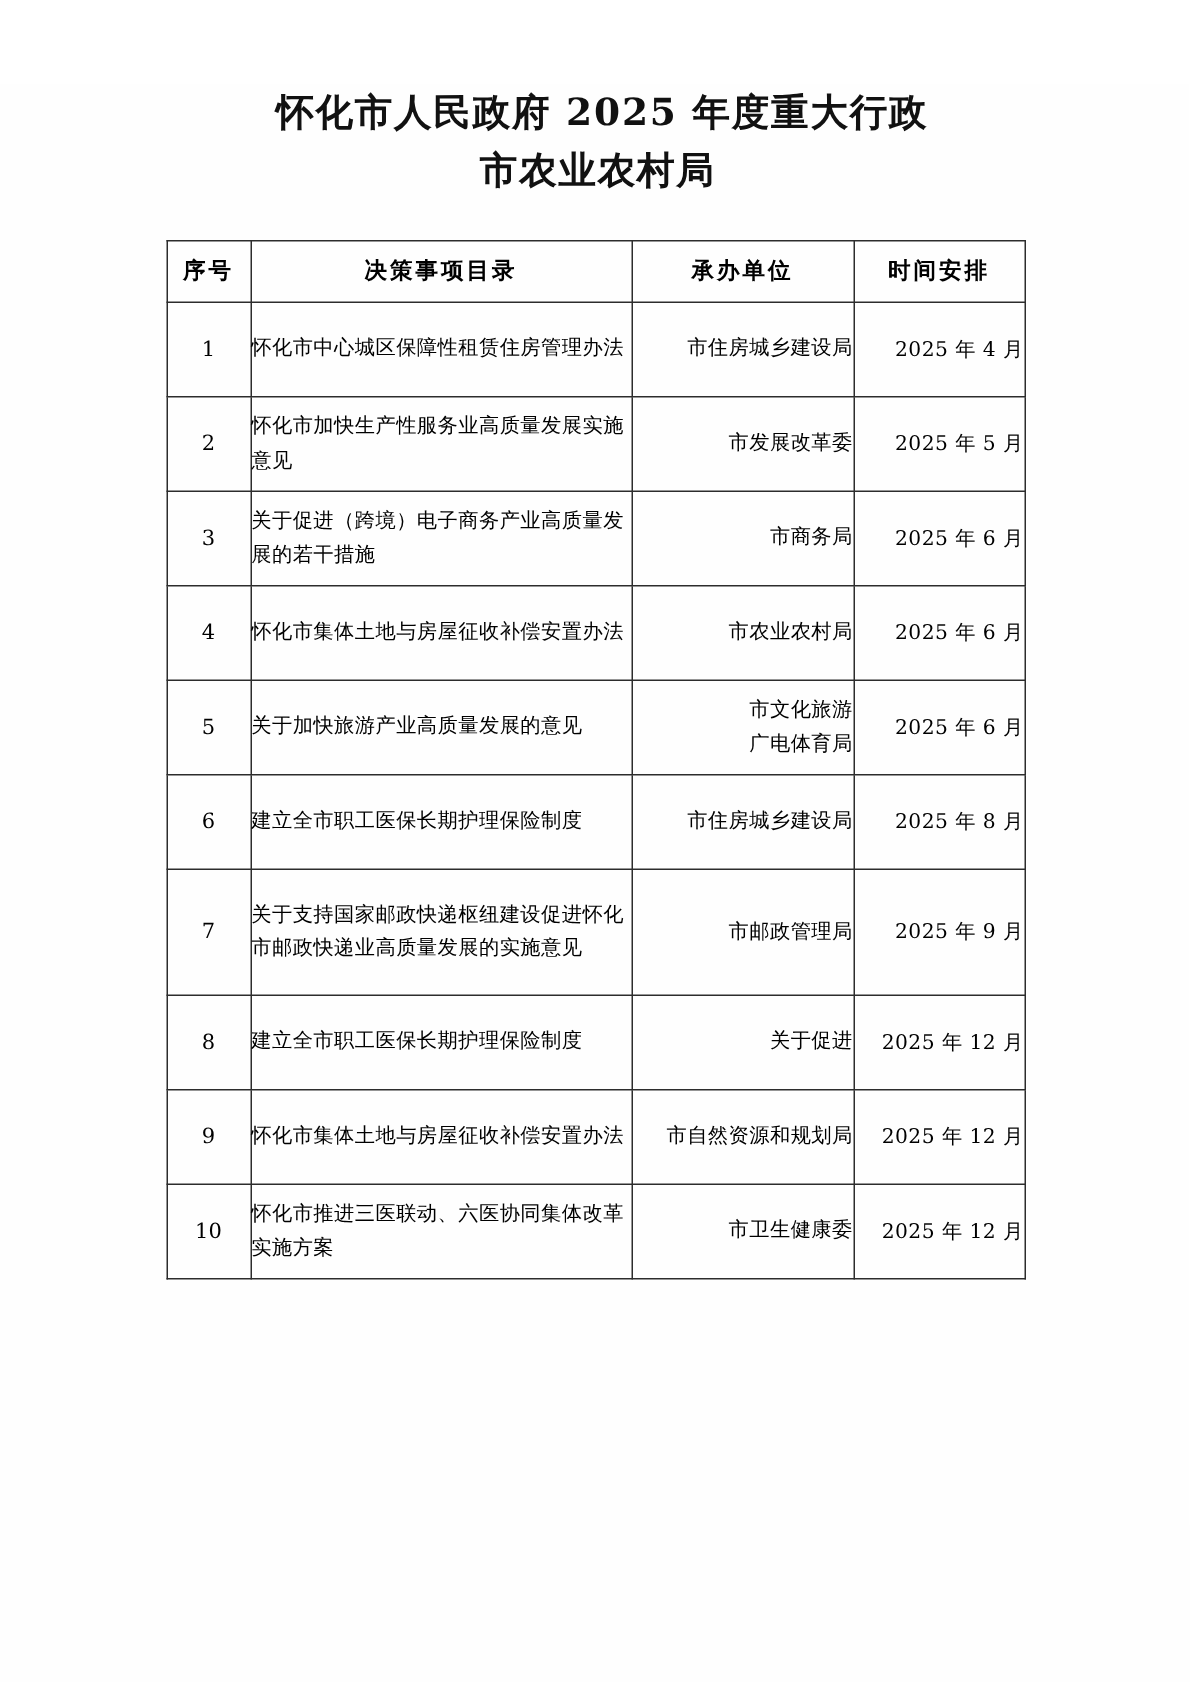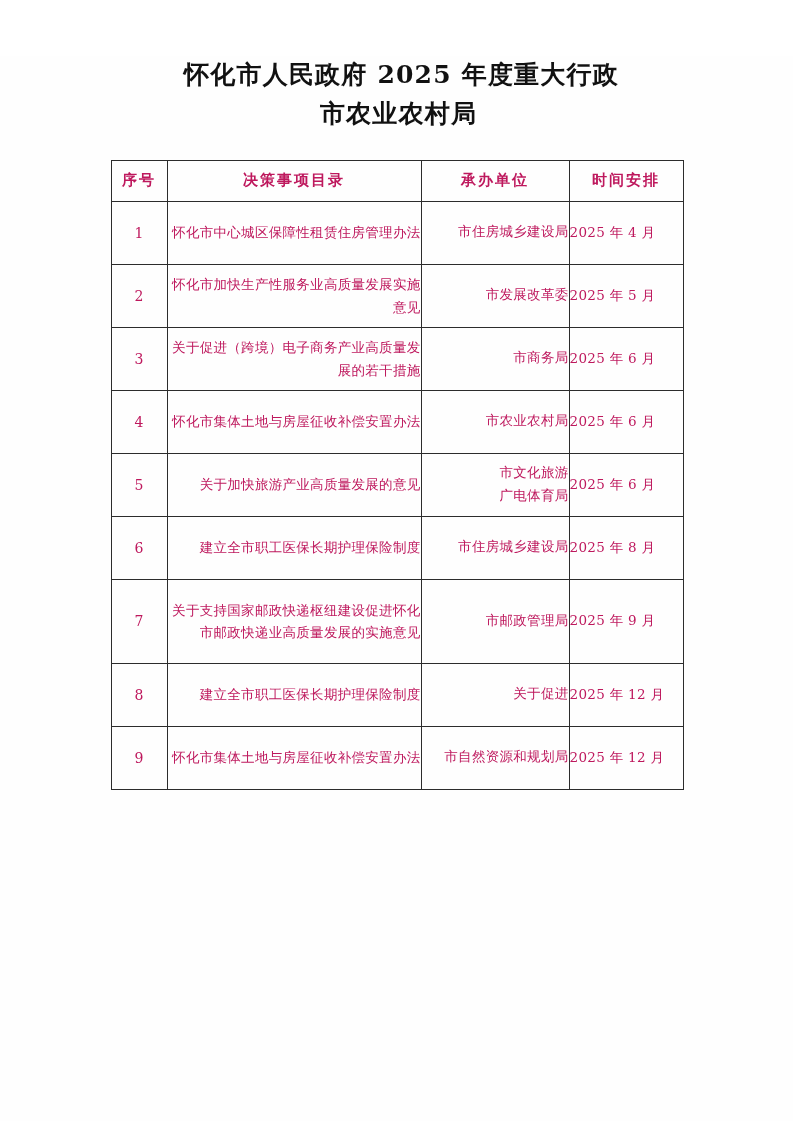--- a/index.html
+++ b/index.html
@@ -43,21 +43,21 @@
   }
   .table-wrap {
     margin: 26px auto 0 auto;
     width: 572px;
   }
   table.catalog {
     border-collapse: collapse;
     width: 100%;
     table-layout: fixed;
     font-size: 13.5px;
-    color: #be185d;
+    color: #000000;
   }
   table.catalog th,
   table.catalog td {
     border: 1px solid #2c2c2c;
     padding: 0;
     vertical-align: middle;
   }
   table.catalog thead th {
     height: 40px;
     font-weight: bold;
@@ -68,34 +68,34 @@
   .col-no { width: 56px; }
   .col-name { width: 254px; }
   .col-unit { width: 148px; }
   .col-time { width: 114px; }
 
   td.cell-no {
     text-align: center;
     font-size: 14px;
   }
   td.cell-name {
-    text-align: right;
+    text-align: left;
     padding: 9px 10px 9px 12px;
     line-height: 1.65;
     letter-spacing: 0.3px;
   }
   td.cell-unit {
     text-align: right;
     line-height: 1.65;
     padding: 8px 4px;
     letter-spacing: 0.3px;
     font-family: Liberation Serif, serif;
   }
   td.cell-time {
-    text-align: left;
+    text-align: right;
     letter-spacing: 0.3px;
   }
   tr.row-h1 td { height: 62px; }
   tr.row-h3 td { height: 83px; }
   .unit-two-line span { display: block; }
 </style>
 </head>
 <body>
 
 <div class="page">
@@ -172,17 +172,23 @@
           <td class="cell-name">建立全市职工医保长期护理保险制度</td>
           <td class="cell-unit">关于促进</td>
           <td class="cell-time">2025 年 12 月</td>
         </tr>
         <tr class="row-h1">
           <td class="cell-no">9</td>
           <td class="cell-name">怀化市集体土地与房屋征收补偿安置办法</td>
           <td class="cell-unit">市自然资源和规划局</td>
           <td class="cell-time">2025 年 12 月</td>
         </tr>
+        <tr class="row-h1">
+          <td class="cell-no">10</td>
+          <td class="cell-name">怀化市推进三医联动、六医协同集体改革实施方案</td>
+          <td class="cell-unit">市卫生健康委</td>
+          <td class="cell-time">2025 年 12 月</td>
+        </tr>
       </tbody>
     </table>
   </div>
 
 </div>
 
 </body></html>

